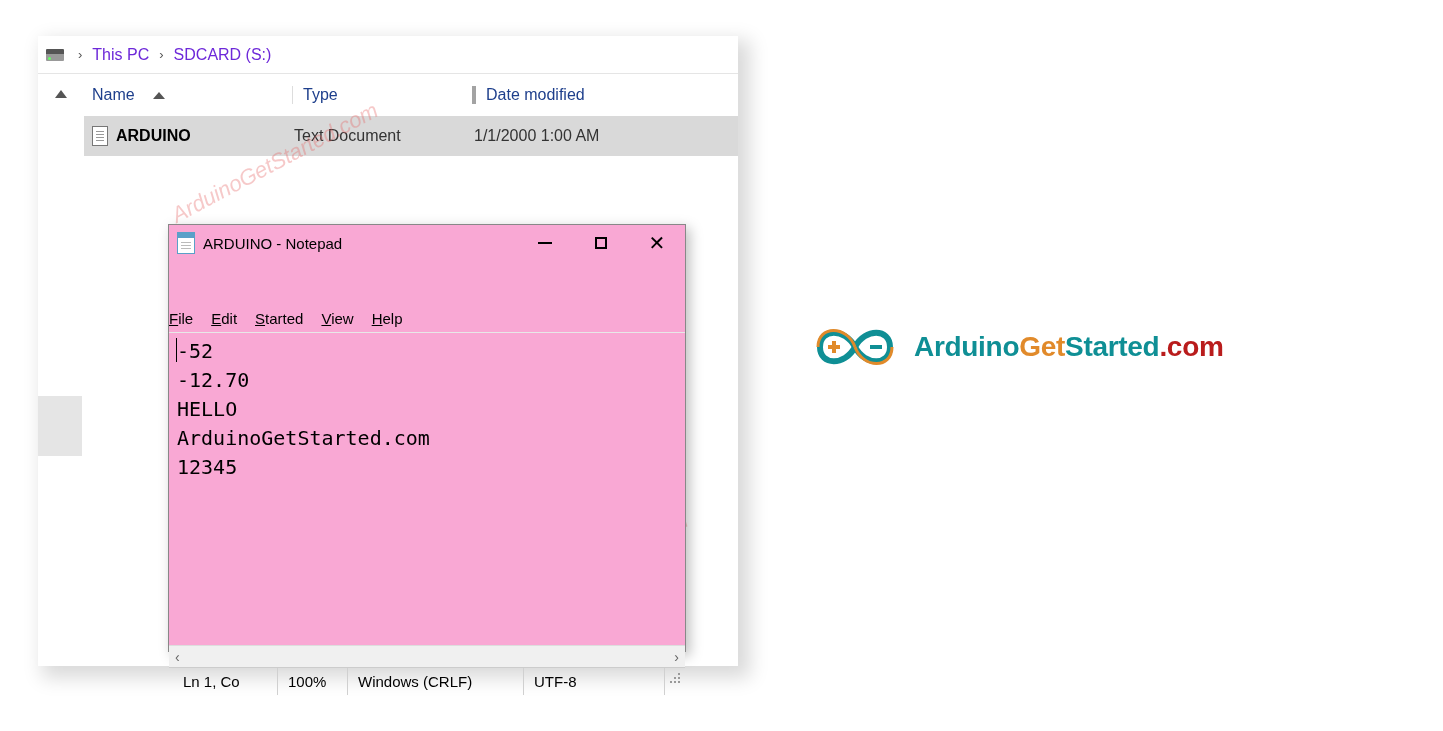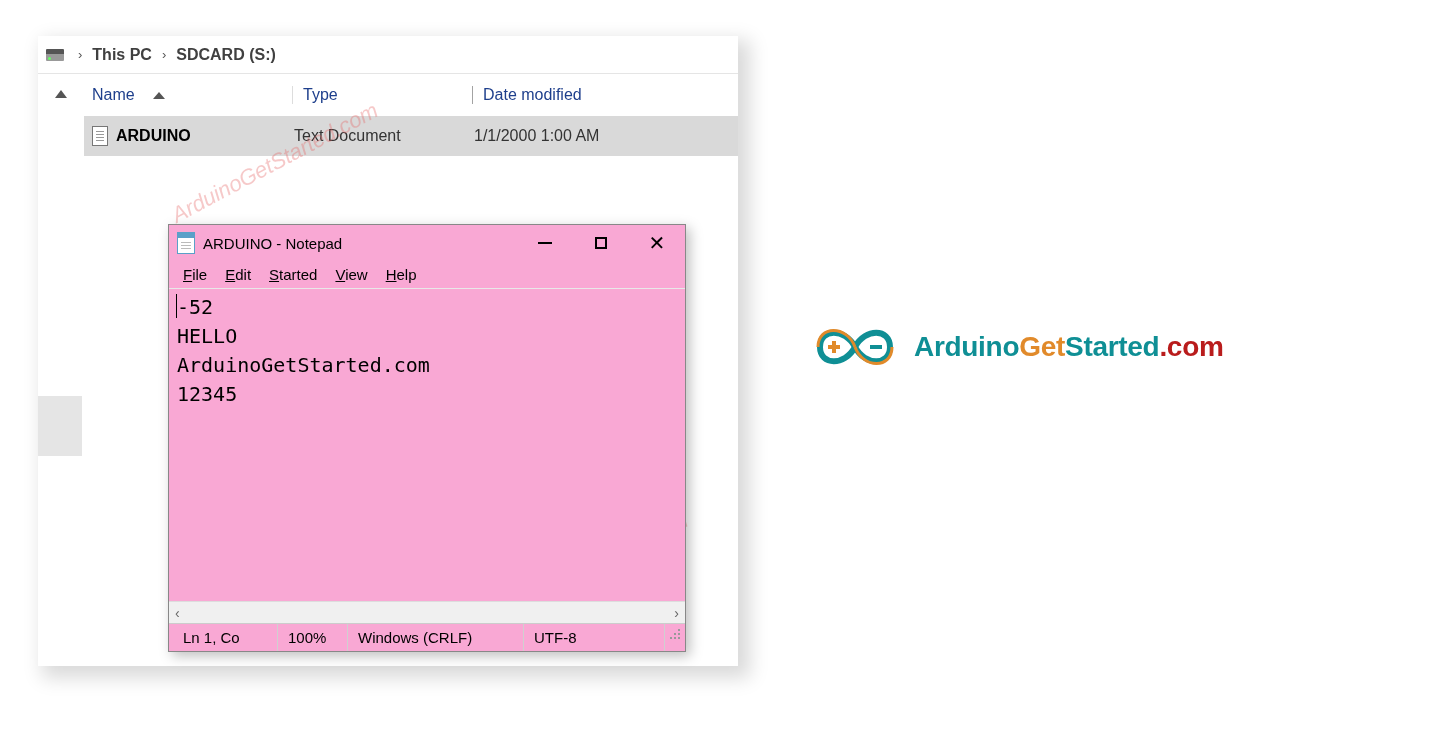--- a/index.html
+++ b/index.html
@@ -37,21 +37,21 @@
     border-radius: 1px;
     margin-right: 4px;
     position: relative;
   }
   .drive-glyph::after {
     content:"";
     position:absolute; bottom:1px; left:2px;
     width:3px;height:3px;background:#6f6;border-radius:50%;
   }
   .bc-sep { color: #555; font-size: 13px; padding: 0 4px; }
-  .bc-item { color: #404040; cursor: default; font-weight: bold; }
+  .bc-item { color: #6d28d9; cursor: default; }
 
   .explorer-body {
     display: flex;
     height: calc(100% - 38px);
   }
   .gutter {
     width: 46px;
     background: #fff;
   }
   .gutter .chev-up {
@@ -76,21 +76,21 @@
   .cols {
     display: flex;
     align-items: center;
     height: 42px;
     font-size: 16px;
     color: #1e3f8c;
   }
   .cols > div { display:flex; align-items:center; gap:8px; }
   .col-name   { width: 200px; padding-left: 8px; }
   .col-type   { width: 180px; border-left: 1px solid #ddd; padding-left:10px;margin-left:8px;}
-  .col-date   { flex: 1;      border-left: 1px solid #a3a3a3; padding-left:10px;}
+  .col-date   { flex: 1;      border-left: 4px solid #a3a3a3; padding-left:10px;}
   .sort-arrow {
     width:0;height:0;
     border-left:6px solid transparent;
     border-right:6px solid transparent;
     border-bottom:7px solid #555;
     margin-left:10px;
   }
   .row {
     display:flex;
     align-items:center;
@@ -159,23 +159,24 @@
   }
   .min-line { width:14px;height:2px;background:#000; }
   .max-box  { width:12px;height:12px;border:2px solid #000; }
   .close-x  { font-size:20px; line-height:1; font-weight:300; }
 
   .menubar {
     height: 28px;
     display:flex;
     align-items:center;
     gap: 18px;
-    padding: 0 14px;
+    padding: 0 0;
     font-size: 15px;
     border-bottom: 1px solid #e8e8e8;
+    margin-top: 44px;
   }
   .menubar span { cursor:default; }
   .menubar span::first-letter { text-decoration: underline; }
 
   .editor {
     position:relative;
     height: calc(100% - 36px - 28px - 22px - 28px);
     padding: 4px 8px;
     font-size: 20px;
     line-height: 1.45;
@@ -317,20 +318,21 @@
   <div class="menubar">
     <span>File</span>
     <span>Edit</span>
     <span>Started</span>
     <span>View</span>
     <span>Help</span>
   </div>
   <div class="editor">
     <div class="cursor"></div>
     <div>-52</div>
+    <div>-12.70</div>
     <div>HELLO</div>
     <div>ArduinoGetStarted.com</div>
     <div>12345</div>
   </div>
   <div class="np-hscroll">
     <span class="arrow">‹</span>
     <span class="arrow">›</span>
   </div>
   <div class="statusbar">
     <div>Ln 1, Co</div>

